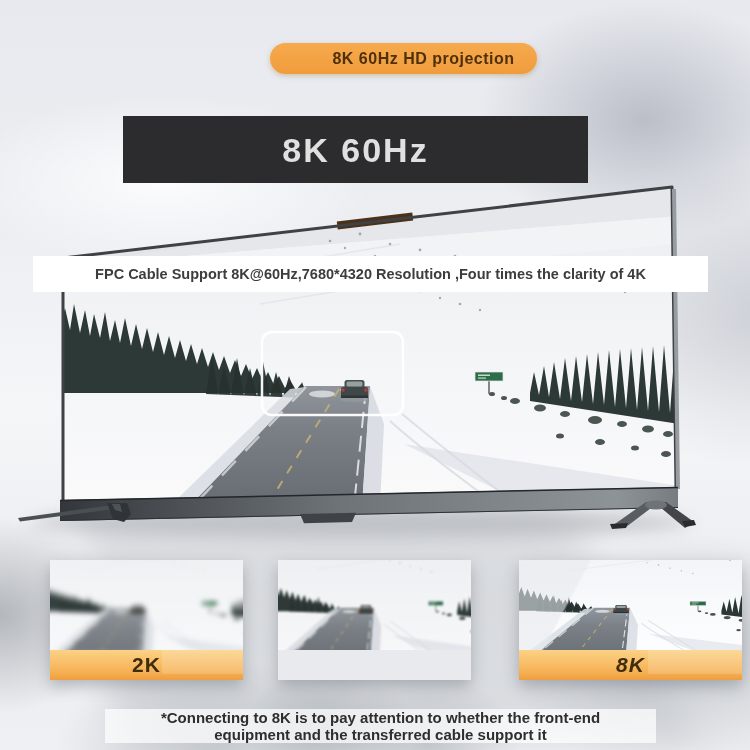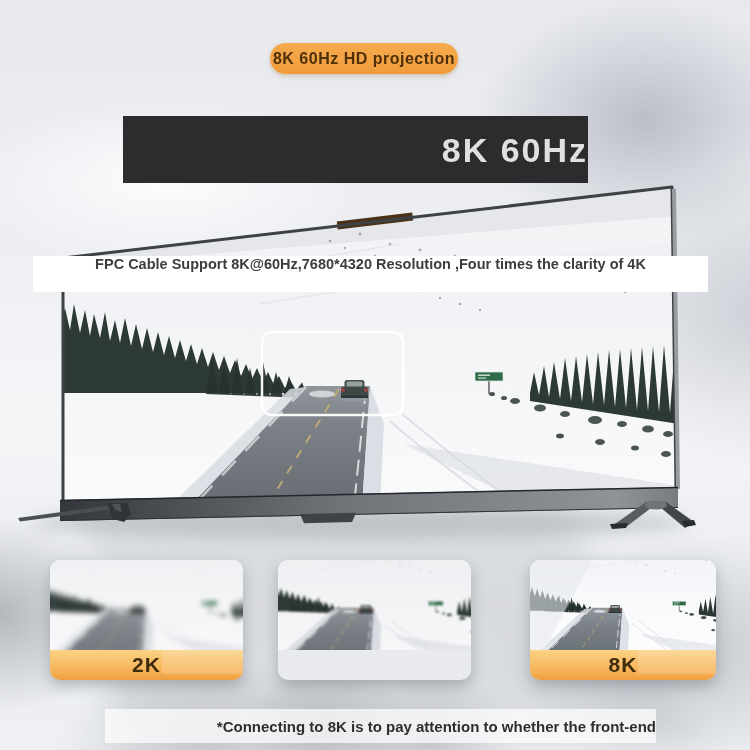--- a/index.html
+++ b/index.html
@@ -12,46 +12,47 @@
       radial-gradient(300px 120px at 22% 24%, rgba(255,255,255,.85), transparent 70%),
       radial-gradient(170px 140px at 0% 82%, rgba(104,109,117,.42), transparent 70%),
       radial-gradient(120px 90px at 44% 97%, rgba(110,115,123,.40), transparent 70%),
       radial-gradient(130px 100px at 57% 99%, rgba(125,130,138,.35), transparent 70%),
       radial-gradient(260px 170px at 91% 87%, rgba(147,152,160,.45), transparent 70%),
       radial-gradient(220px 130px at 28% 100%, rgba(140,145,152,.38), transparent 70%),
       linear-gradient(180deg,#E7E9EE 0%,#ECEEF2 30%,#F5F6F8 55%,#EAECEF 80%,#EEF0F3 100%);
   }
   #tv-svg{position:absolute;left:0;top:0;}
   .badge{
-    position:absolute;left:270px;top:43px;width:188px;height:31px;border-radius:16px;
+    position:absolute;left:270px;top:43px;width:227px;height:31px;border-radius:16px;
     background:linear-gradient(180deg,var(--badge_bg,#F6AA4D),#F09C3C);
     color:var(--badge_text,#4F3008);font-weight:bold;font-size:16px;letter-spacing:.5px;
     display:flex;align-items:center;justify-content:center;
     box-shadow:0 2px 5px rgba(160,120,60,.35);
+    padding-left:40px;
   }
   .banner{
     position:absolute;left:123px;top:116px;width:465px;height:67px;
     background:var(--banner_bg,#2C2C2E);
     color:var(--banner_text,#E0E0E0);font-weight:bold;font-size:34px;line-height:32px;
-    letter-spacing:2px;text-align:right;display:flex;flex-direction:column;justify-content:center;
+    letter-spacing:2px;text-align:center;display:flex;flex-direction:column;justify-content:center;
   }
   .info-box{
     position:absolute;left:33px;top:256px;width:675px;height:36px;background:var(--info_bg,#FFFFFF);
     color:var(--info_text,#3D3D3D);font-weight:bold;font-size:14.5px;line-height:17px;
-    text-align:center;display:flex;flex-direction:row;justify-content:center;gap:48px;
+    text-align:center;display:flex;flex-direction:column;justify-content:center;gap:48px;
   }
   .thumb{
-    position:absolute;top:560px;width:193px;height:120px;border-radius:10px;overflow:hidden;
+    position:absolute;top:560px;width:193px;height:120px;border-radius:0;overflow:hidden;
     box-shadow:0 6px 14px rgba(90,96,106,.38);background:#e8eaee;
   }
   .thumb .img{position:relative;width:100%;height:90px;overflow:hidden;}
   .thumb .img svg{display:block;width:100%;height:100%;}
   .t2{left:50px;}
   .t4{left:278px;}
-  .t8{left:530px;width:186px;}
+  .t8{left:519px;width:223px;font-style:italic;}
   .t2 .img svg{filter:blur(2.3px) contrast(.93) brightness(1.03);transform:scale(1.08);}
   .t4 .img svg{filter:blur(1.05px) contrast(.98);transform:scale(1.05);}
   .t8 .img svg{filter:contrast(1.03) saturate(1.02);}
   .t8 .img::after{
     content:"";position:absolute;inset:0;
     background:linear-gradient(118deg,rgba(230,233,238,.6) 0%,rgba(230,233,238,.6) 26%,rgba(230,233,238,0) 27%);
   }
   .label-bar{
     position:relative;width:100%;height:30px;
     background:linear-gradient(180deg,var(--label_bar_top,#FBD285) 0%,#F6B257 70%,var(--label_bar_bottom,#EE9E3F) 100%);
@@ -59,21 +60,21 @@
     color:var(--label_text,#3F2D0C);font-weight:bold;font-size:21px;letter-spacing:1px;
   }
   .label-bar::after{
     content:"";position:absolute;right:0;top:0;width:42%;height:80%;
     background:rgba(255,255,255,.16);
   }
   .footnote{
     position:absolute;left:105px;top:709px;width:551px;height:34px;
     background:rgba(255,255,255,.72);
     color:var(--footnote_text,#2E2E2E);font-weight:bold;font-size:15px;line-height:17px;
-    text-align:right;display:flex;flex-direction:column;justify-content:center;
+    text-align:center;display:flex;flex-direction:column;justify-content:center;
   }
 </style>
 </head>
 <body>
 
 <div id="stage">
 
   <svg id="tv-svg" width="750" height="750" viewBox="0 0 750 750">
     <defs>
       <linearGradient id="gSnow" x1="0" y1="0" x2="0" y2="1">
@@ -266,15 +267,16 @@
           </svg>
       </div>
       <div class="label-bar">
         <span>8K</span>
       </div>
     </div>
   </div>
 
   <div class="footnote">
     <div>*Connecting to 8K is to pay attention to whether the front-end</div>
+    <div>equipment and the transferred cable support it</div>
   </div>
 
 </div>
 
 </body></html>

